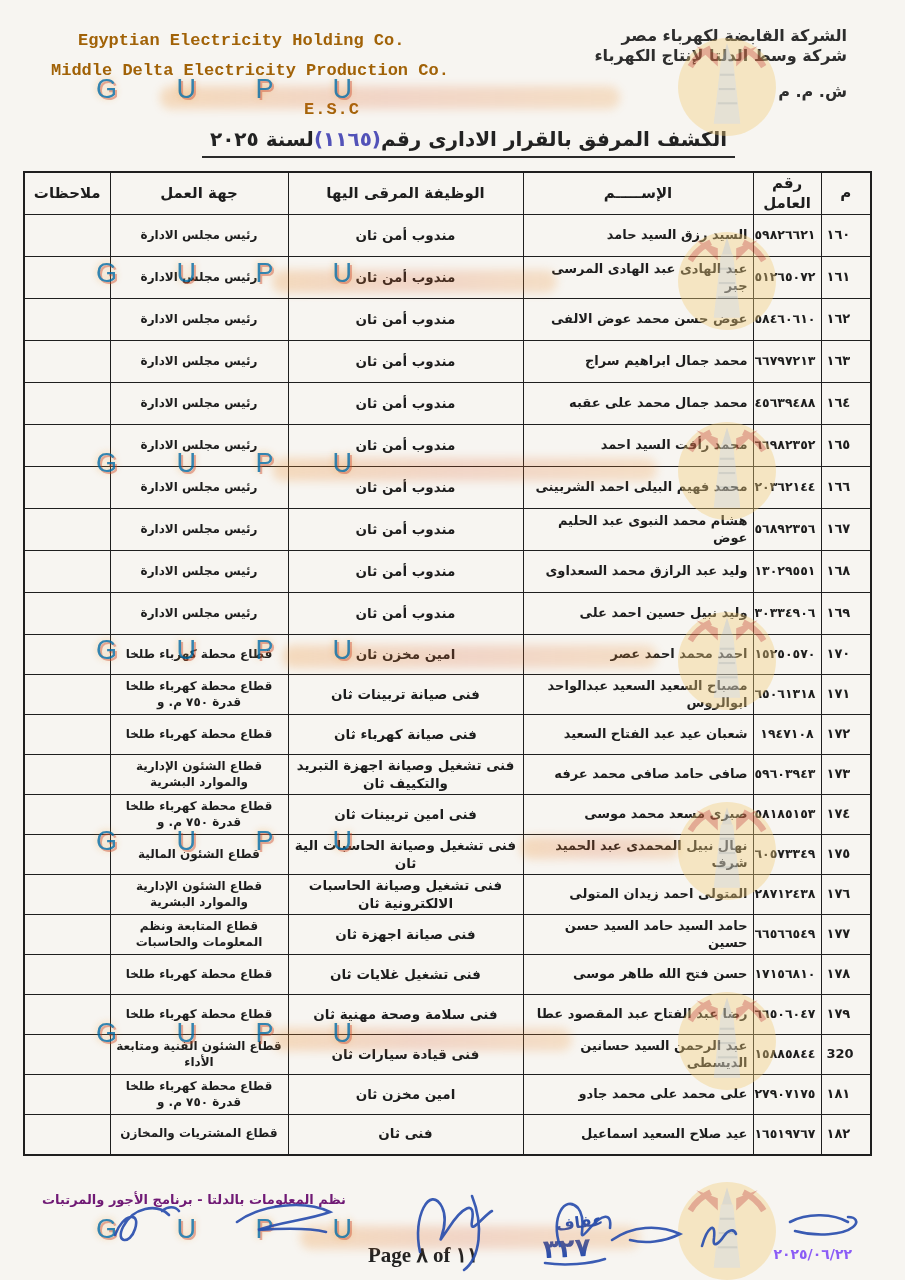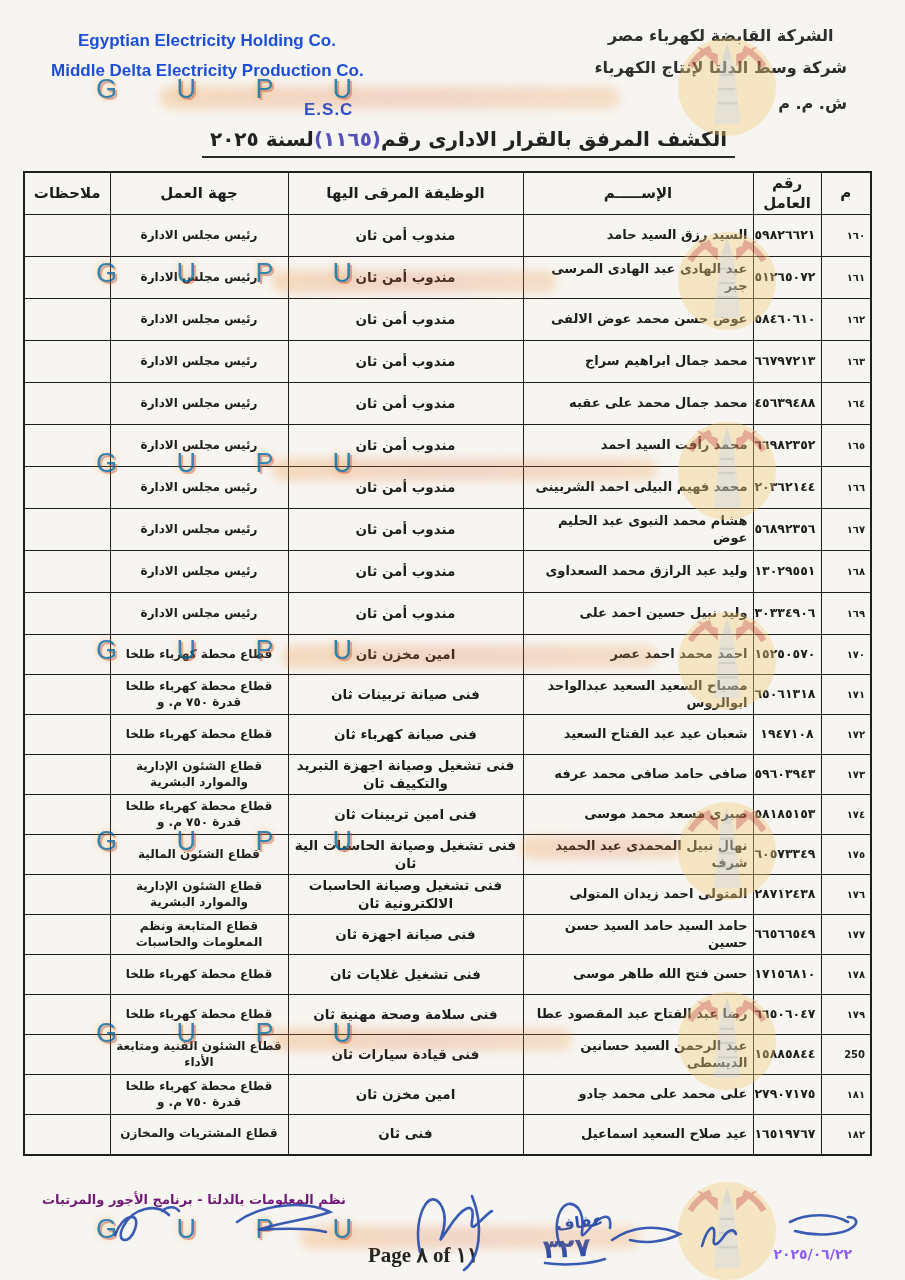--- a/index.html
+++ b/index.html
@@ -7,32 +7,32 @@
     position:relative;
     width:905px;height:1280px;
     background:#f7f5f1;
     overflow:hidden;
     font-family:"DejaVu Sans",sans-serif;
     color:#1d1d1d;
   }
   
   .hdr-en{
     position:absolute;left:36px;top:32px;
-    font-family:Liberation Sans, sans-serif;
-    font-weight:bold;font-size:17px;color:#1d4ed8;line-height:1.0;
+    font-family:Liberation Mono, monospace;
+    font-weight:bold;font-size:17px;color:#a16207;line-height:1.0;
   }
   .hdr-en .l1{margin-left:42px;margin-bottom:13px;}
   .hdr-en .l2{margin-left:15px;margin-bottom:22px;}
   .hdr-en .l3{margin-left:268px;letter-spacing:1px;}
   .hdr-ar{
     position:absolute;right:58px;top:28px;
     direction:rtl;text-align:right;
     font-weight:bold;font-size:16px;color:#2e2e2e;line-height:1.0;
   }
-  .hdr-ar .l1{margin-bottom:16px;text-align:center;}
+  .hdr-ar .l1{margin-bottom:4px;}
   .hdr-ar .l2{margin-bottom:20px;}
   .hdr-ar .l3{padding-left:40px;}
   
   .title-wrap{position:absolute;top:127px;left:0;width:100%;text-align:center;direction:rtl;padding-left:16px;}
   .title{
     display:inline-block;
     font-weight:bold;font-size:20px;color:#222;
     border-bottom:2.5px solid #2b2b2b;
     padding:0 8px 5px 8px;
   }
@@ -55,21 +55,21 @@
     line-height:1.3;
     overflow:hidden;
   }
   table.main th{font-size:15px;height:37px;text-align:center;}
   col.c-serial{width:50px;}
   col.c-wid{width:68px;}
   col.c-name{width:230px;}
   col.c-pos{width:235px;}
   col.c-dept{width:178px;}
   col.c-notes{width:86px;}
-  td.cell-serial{text-align:right;font-size:10px;}
+  td.cell-serial{text-align:left;font-size:13px;}
   td.cell-worker-id{text-align:center;font-size:12.5px;letter-spacing:1px;padding:1px 2px;}
   td.cell-name{text-align:right;font-size:13px;}
   td.cell-position{text-align:center;font-size:13.5px;}
   td.cell-department{text-align:center;font-size:12px;}
   td.cell-notes{font-size:12px;}
   tr.g1{height:42px;}
   tr.g2{height:40px;}
   tr.section-row td{
     text-align:right;font-size:13.5px;height:25px;padding:1px 6px;
   }
@@ -313,21 +313,21 @@
         </tr>
         <tr class="data-row g2">
           <td class="cell-serial">١٧٩</td>
           <td class="cell-worker-id">٦٦٥٠٦٠٤٧</td>
           <td class="cell-name">رضا عبد الفتاح عبد المقصود عطا</td>
           <td class="cell-position">فنى سلامة وصحة مهنية ثان</td>
           <td class="cell-department">قطاع محطة كهرباء طلخا</td>
           <td class="cell-notes"></td>
         </tr>
         <tr class="data-row g2">
-          <td class="cell-serial">250</td>
+          <td class="cell-serial">320</td>
           <td class="cell-worker-id">١٥٨٨٥٨٤٤</td>
           <td class="cell-name">عبد الرحمن السيد حسانين الديسطى</td>
           <td class="cell-position">فنى قيادة سيارات ثان</td>
           <td class="cell-department">قطاع الشئون الفنية ومتابعة الأداء</td>
           <td class="cell-notes"></td>
         </tr>
         <tr class="data-row g2">
           <td class="cell-serial">١٨١</td>
           <td class="cell-worker-id">٢٧٩٠٧١٧٥</td>
           <td class="cell-name">على محمد على محمد جادو</td>

